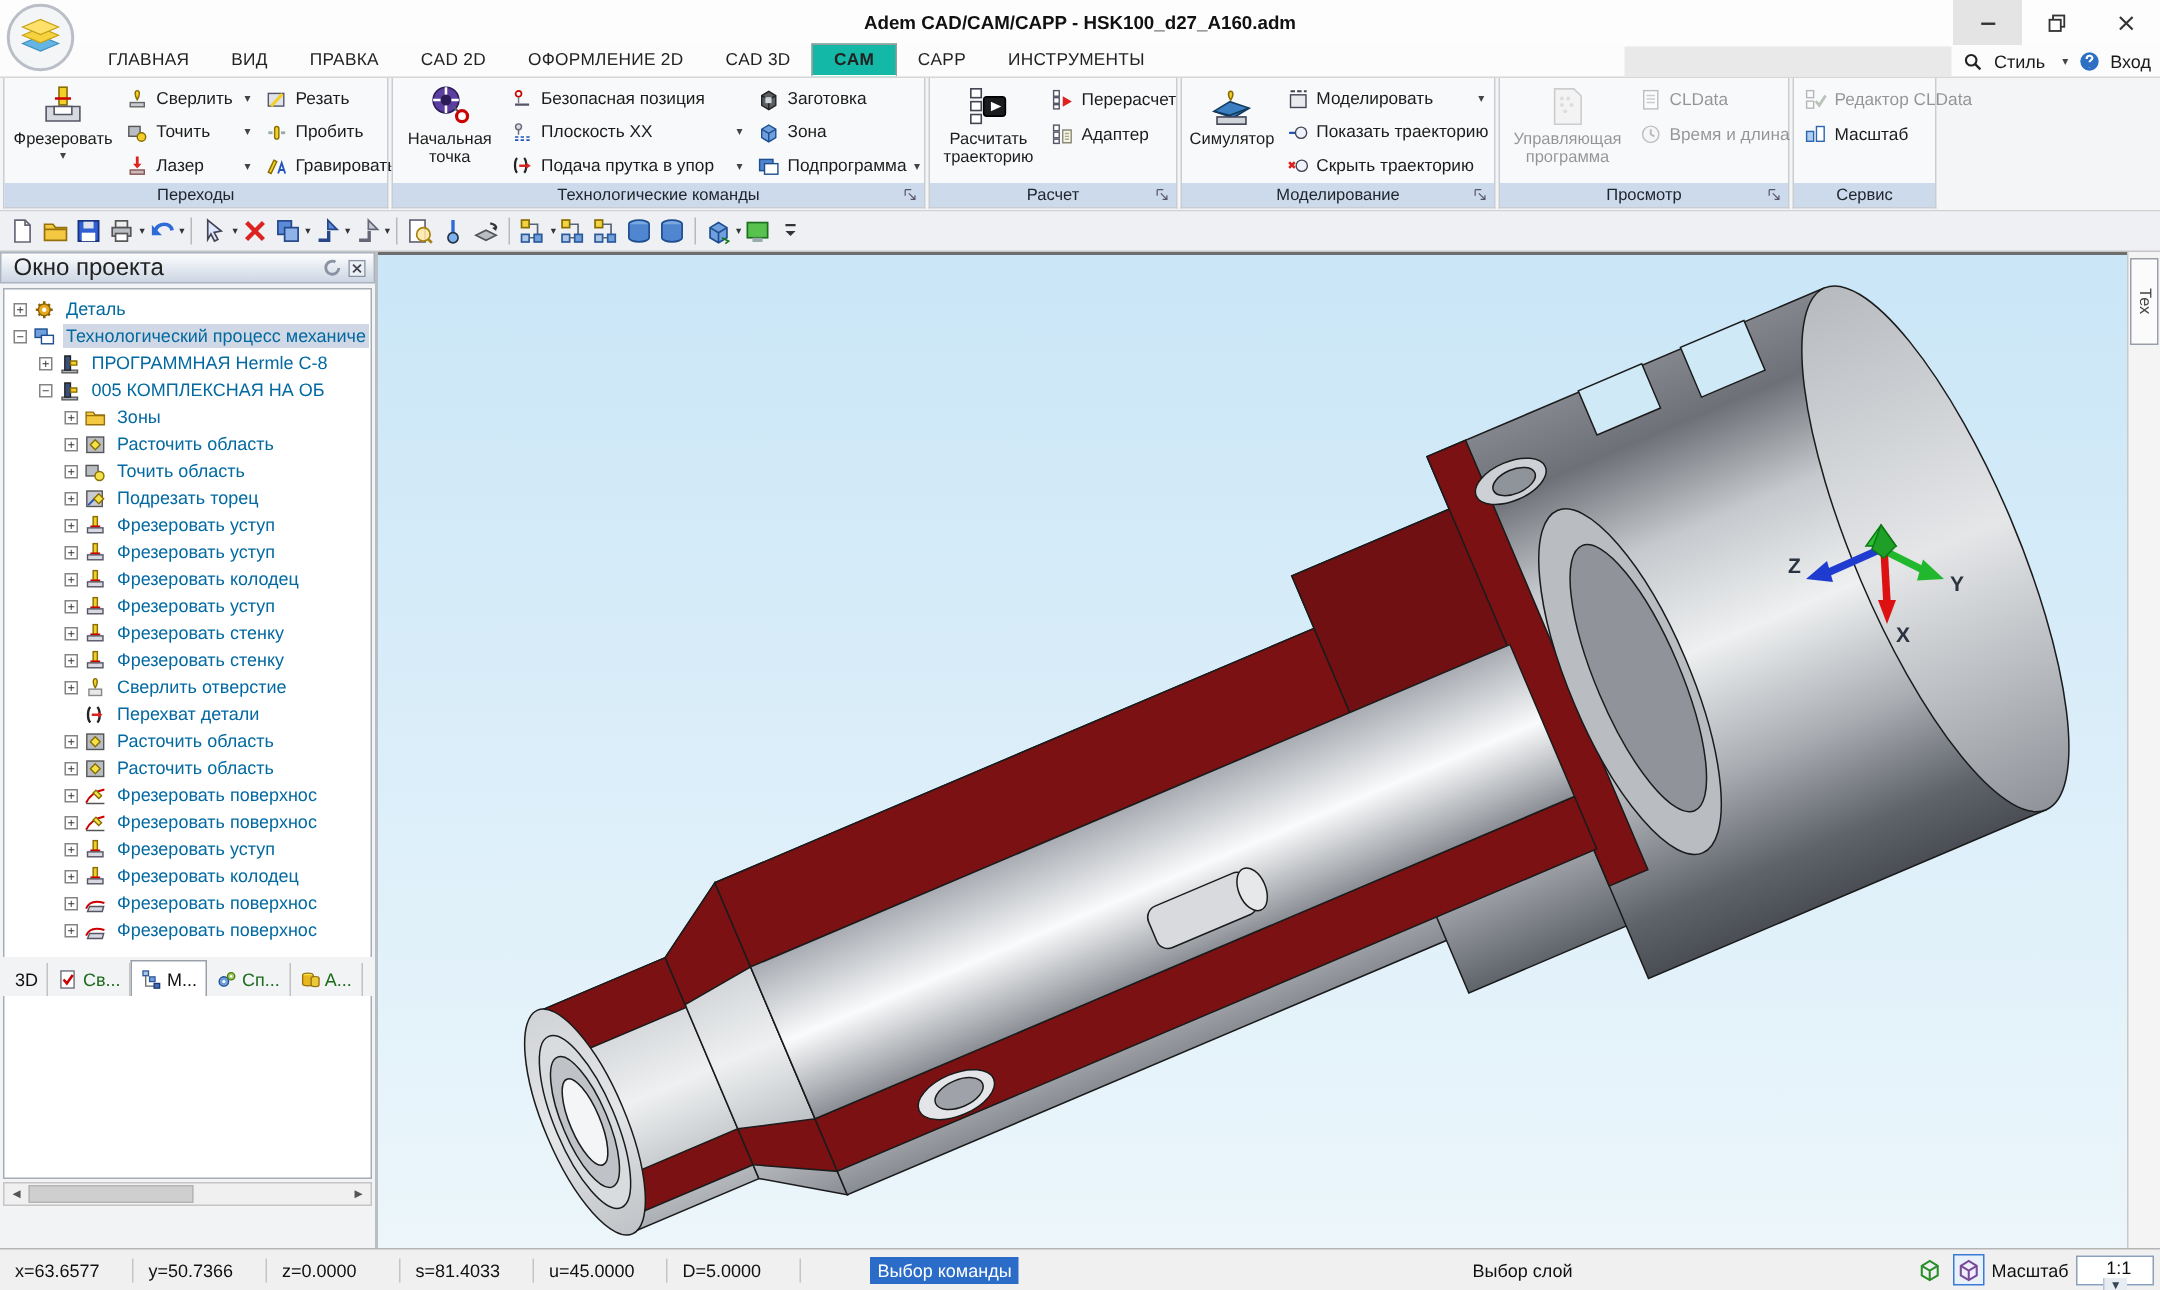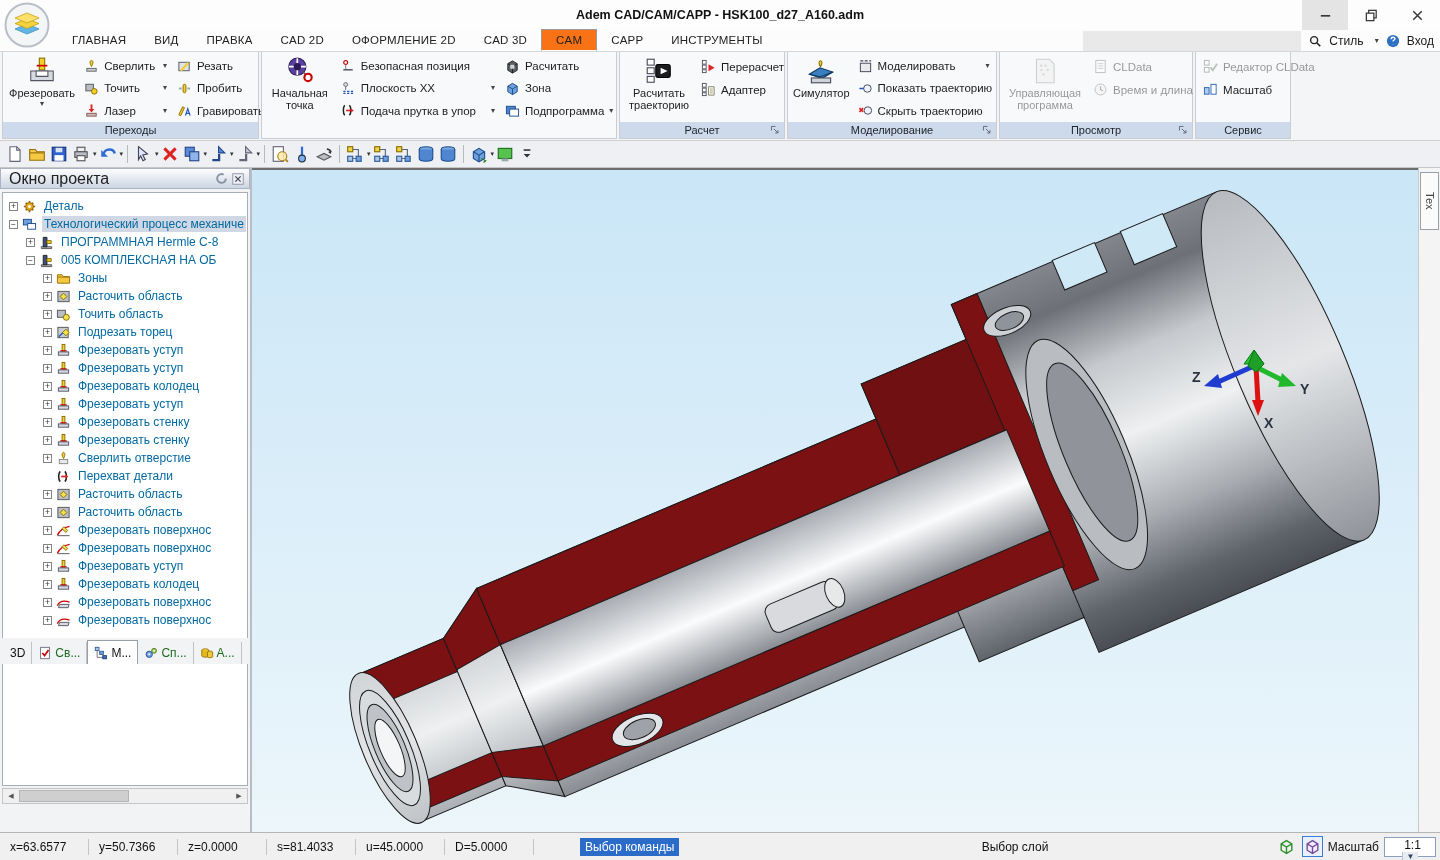--- a/index.html
+++ b/index.html
@@ -14,21 +14,21 @@
   .winbtn{width:46px;height:30px;display:flex;align-items:center;justify-content:center;}
   .winbtn svg{width:15px;height:15px;}
   .winbtn.minactive{background:#e4e4e4;}
   
   #applogo{position:absolute;left:4px;top:2px;width:46px;height:46px;z-index:30;}
   #applogo svg{width:46px;height:46px;}
   
   #tabrow{position:absolute;left:0;top:30px;width:1440px;height:22px;background:#fcfcfc;border-bottom:1px solid #d6d6d6;display:flex;align-items:flex-end;}
   #tabs{display:flex;margin-left:58px;height:22px;align-items:stretch;}
   .mtab{padding:3px 14px 4px 14px;font-size:11.5px;letter-spacing:.2px;display:flex;align-items:center;color:#222;}
-  .mtab.active{background:#f97316;border:1px solid #9a9a9a;border-bottom:1px solid #fff;font-weight:normal;text-align:right;}
+  .mtab.active{background:#14b8a6;border:1px solid #9a9a9a;border-bottom:1px solid #fff;font-weight:bold;text-align:right;}
   #tabrow-right{position:absolute;right:6px;top:31px;height:20px;display:flex;align-items:center;gap:7px;}
   #tab-spacer{width:218px;height:20px;background:#e9e9e9;}
   .tr-item{display:flex;align-items:center;gap:4px;font-size:12px;}
   .tr-item svg{width:14px;height:14px;}
   
   #ribbon{position:absolute;left:0;top:52px;width:1440px;height:89px;background:#f4f5f6;border-bottom:1px solid #cfcfcf;display:flex;}
   .rgroup{position:relative;height:87px;border:1px solid #c9cdd2;border-top:none;background:#f8f9fa;margin-left:2px;}
   .rg-content{display:flex;height:70px;padding:2px 3px 0 3px;gap:2px;}
   .rg-label{position:absolute;left:0;right:0;bottom:0;height:16px;background:#ccdaeb;font-size:11px;color:#20262e;display:flex;align-items:center;justify-content:center;}
   .launcher{position:absolute;right:2px;bottom:1px;width:13px;height:13px;}
@@ -297,21 +297,21 @@
       </div>
       <div class="rcol" style="width:112px">
         <div class="sbtn">
             <span class="sicon">
               <svg viewBox="0 0 16 16">
                 <path d="M3 5l5-3 5 3v7l-5 3-5-3z" fill="#5a5f66" stroke="#222"></path>
                 <path d="M3 5l5 3 5-3M8 8v7" fill="none" stroke="#222"></path>
                 <rect x="5.6" y="6.2" width="4.4" height="4.2" fill="#cfd3d9"></rect>
               </svg>
             </span>
-            <span>Расчитать</span>
+            <span>Заготовка</span>
           </div>
         <div class="sbtn">
             <span class="sicon">
               <svg viewBox="0 0 16 16">
                 <path d="M3 5.5l5-3 5 3v6l-5 3-5-3z" fill="#6fa0dd" stroke="#1d4e8f"></path>
                 <path d="M3 5.5l5 3 5-3M8 8.5v6" fill="none" stroke="#1d4e8f"></path>
               </svg>
             </span>
             <span>Зона</span>
           </div>
@@ -320,20 +320,29 @@
               <svg viewBox="0 0 16 16">
                 <rect x="1.5" y="3.5" width="9.5" height="8" fill="#4f86cf" stroke="#1d4e8f"></rect>
                 <rect x="5" y="6.5" width="9.5" height="7.5" fill="#fff" stroke="#1d4e8f"></rect>
               </svg>
             </span>
             <span>Подпрограмма</span>
             <span class="dd">▾</span>
           </div>
       </div>
     </div>
+    <div class="rg-label">
+        <span>Технологические команды</span>
+        <span class="launcher">
+          <svg viewBox="0 0 16 16">
+            <path d="M3 3h5M3 3v5" stroke="#556" fill="none"></path>
+            <path d="M6 6l5 5M11 7.5V11H7.5" stroke="#556" fill="none"></path>
+          </svg>
+        </span>
+      </div>
   </div>
 
   <div class="rgroup" style="width:166px">
     <div class="rg-content">
       <div class="bigbtn" style="width:78px">
         <span class="bicon">
             <svg viewBox="0 0 28 28">
               <rect x="3" y="3" width="6.5" height="5.5" fill="#fff" stroke="#445"></rect>
               <rect x="3" y="11" width="6.5" height="5.5" fill="#fff" stroke="#445"></rect>
               <rect x="3" y="19" width="6.5" height="5.5" fill="#fff" stroke="#445"></rect>

